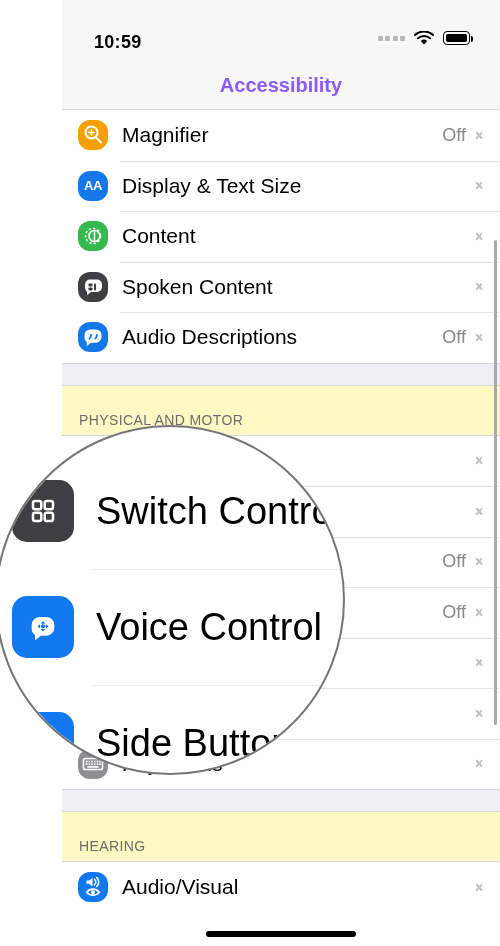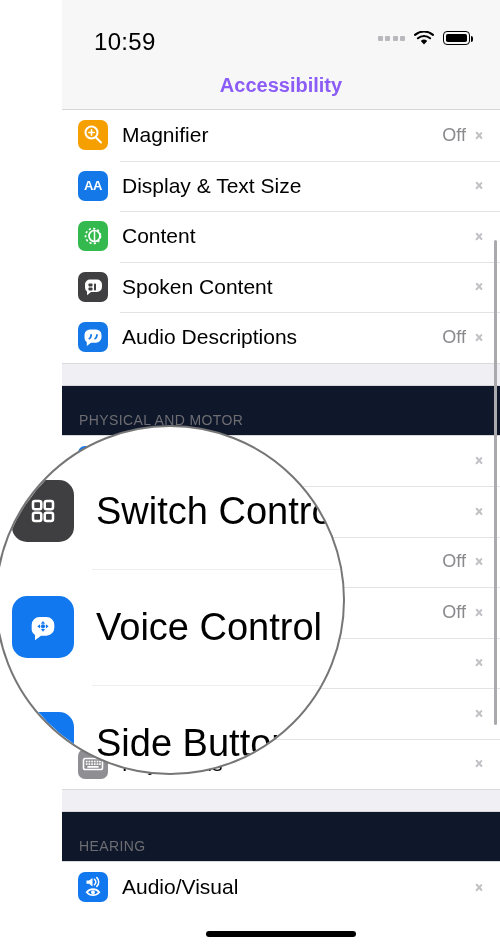--- a/index.html
+++ b/index.html
@@ -12,21 +12,21 @@
     position:absolute; left:62px; top:0; width:438px; height:946px;
     background:#ffffff; overflow:hidden;
   }
 
   
   .statusbar {
     position:relative; height:62px; background:#f7f7f8;
     display:flex; align-items:center; justify-content:space-between;
     padding:14px 30px 0 32px;
   }
-  .status-time { font-size:24px; font-weight:normal; color:#000; letter-spacing:.3px;margin-top:8px; }
+  .status-time { font-size:18px; font-weight:bold; color:#000; letter-spacing:.3px;margin-top:8px; }
   .status-right { display:flex; align-items:center; gap:9px; }
   .sig-dots { display:flex; gap:2.5px; align-items:center; }
   .sig-dots i { width:5px; height:5px; background:#b9b9bd; border-radius:1px; display:block; }
   .wifi { width:20px; height:15px; position:relative; }
   .batt { width:27px; height:14px; border:1.6px solid #000; border-radius:4px; position:relative; padding:1.6px; }
   .batt::after { content:""; position:absolute; right:-4px; top:4px; width:2.2px; height:6px; background:#000; border-radius:0 2px 2px 0; }
   .batt i { display:block; width:100%; height:100%; background:#000; border-radius:1.8px; }
 
   
   .navbar {
@@ -48,33 +48,33 @@
 
   
   .list { position:relative; background:#ffffff; }
   .row {
     position:relative; height:50.5px; display:flex; align-items:center;
     background:#fff; padding-left:16px; cursor:pointer;
   }
   .row + .row::before {
     content:""; position:absolute; left:58px; right:0; top:0; height:0.6px; background:#e3e3e6;
   }
-  .icon { width:30px; height:30px; border-radius:7px; flex:0 0 30px; position:relative;
+  .icon { width:30px; height:30px; border-radius:12px; flex:0 0 30px; position:relative;
           display:flex; align-items:center; justify-content:center; }
   .row-label { font-size:21px; color:#000; margin-left:14px; flex:1; white-space:nowrap; }
   .row-value { font-size:18px; color:#8a8a8e; margin-right:9px;margin-left:36px; }
   .chev { width:9px; height:15px; margin-right:16px; position:relative; flex:0 0 9px; }
   .chev::before, .chev::after {
     content:""; position:absolute; left:1px; width:9px; height:2.2px; background:#c2c2c6; border-radius:2px;
   }
   .chev::before { top:3px; transform:rotate(48deg); transform-origin:left center; }
   .chev::after  { top:10px; transform:rotate(-48deg); transform-origin:left center; }
 
   .group-header {
-    background:#0f172a; padding:26px 0 7px 17px;
+    background:#fef9c3; padding:26px 0 7px 17px;
     font-size:14px; letter-spacing:.4px; color:#6d6d72;
     border-top:0.6px solid #d9d9dd; border-bottom:0.6px solid #d9d9dd;
   }
   .group-gap { background:#efeff4; height:22px; border-top:0.6px solid #d9d9dd; }
 
   
   .ic-magnifier{ background:#f5a000; }
   .ic-display  { background:#1478e8; }
   .ic-motion   { background:#34b94e; }
   .ic-spoken   { background:#3f3f41; }

